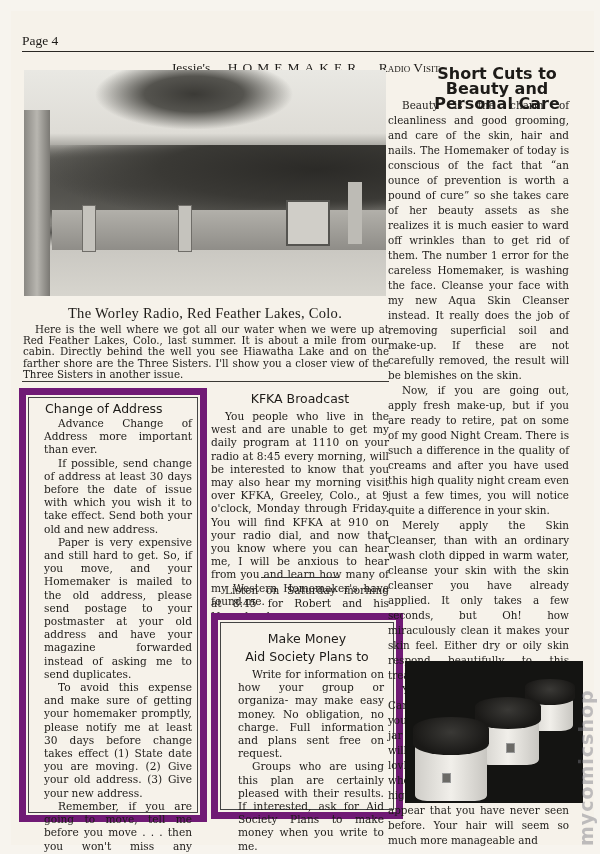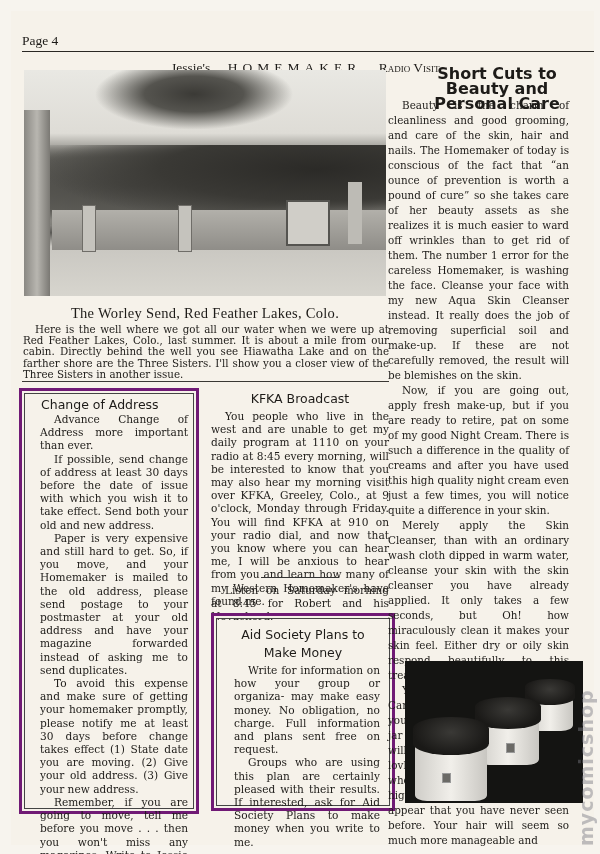--- a/index.html
+++ b/index.html
@@ -48,21 +48,21 @@
     position: absolute; left: 24px; top: 305px; width: 362px; text-align: center;
     font-family: "Liberation Serif", serif; font-size: 14.5px; letter-spacing: 0.3px;
   }
   .caption-body {
     position: absolute; left: 23px; top: 324px; width: 366px;
     font-size: 10.3px; line-height: 11.2px; text-align: justify; text-indent: 12px;
   }
   .caption-rule { position: absolute; left: 22px; top: 381px; width: 367px; border-top: 1.5px solid #3a3834; }
 
   .box {
-    position: absolute; border: 3px solid #701a75; box-shadow: inset 0 0 0 2px #f6f2ea, inset 0 0 0 3px #444;
+    position: absolute; border: 7px solid #701a75; box-shadow: inset 0 0 0 2px #f6f2ea, inset 0 0 0 3px #444;
   }
   .box-coa { left: 19px; top: 388px; width: 174px; height: 420px; }
   .box-aid { left: 211px; top: 613px; width: 178px; height: 192px; }
   .box-title { font-family: "DejaVu Sans", "Liberation Sans", sans-serif; font-size: 12.5px; }
   .txt { font-size: 10.6px; line-height: 13.2px; text-align: justify; }
   .txt p { margin: 0; text-indent: 14px; }
 
   .coa-title { position: absolute; left: 19px; top: 6px; }
   .coa-body { position: absolute; left: 18px; top: 22px; width: 148px; }
 
@@ -108,21 +108,21 @@
   <div class="trees"></div>
   <div class="branch"></div>
   <div class="wall"></div>
   <div class="post" style="left:58px"></div>
   <div class="post" style="left:154px"></div>
   <div class="wellhouse"></div>
   <div class="tower"></div>
   <div class="trunk"></div>
 </div>
 
-<div class="caption-title">The Worley Send, Red Feather Lakes, Colo.</div>
+<div class="caption-title">The Worley Radio, Red Feather Lakes, Colo.</div>
 <div class="caption-body">Here is the well where we got all our water when we were up at Red Feather Lakes, Colo., last summer. It is about a mile from our cabin. Directly behind the well you see Hiawatha Lake and on the farther shore are the Three Sisters. I'll show you a closer view of the Three Sisters in another issue.</div>
 <div class="caption-rule"></div>
 
 <div class="box box-coa">
   <div class="coa-title box-title">Change of Address</div>
   <div class="coa-body txt">
     <p>Advance Change of Address more important than ever.</p>
     <p>If possible, send change of address at least 30 days before the date of issue with which you wish it to take effect. Send both your old and new address.</p>
     <p>Paper is very expensive and still hard to get. So, if you move, and your Homemaker is mailed to the old address, please send postage to your postmaster at your old address and have your magazine forwarded instead of asking me to send duplicates.</p>
     <p>To avoid this expense and make sure of getting your homemaker promptly, please notify me at least 30 days before change takes effect (1) State date you are moving. (2) Give your old address. (3) Give your new address.</p>
@@ -134,22 +134,22 @@
 <div class="kfka-body txt">
     <p>You people who live in the west and are unable to get my daily program at 1110 on your radio at 8:45 every morning, will be interested to know that you may also hear my morning visit over KFKA, Greeley, Colo., at 9 o'clock, Monday through Friday. You will find KFKA at 910 on your radio dial, and now that you know where you can hear me, I will be anxious to hear from you and learn how many of my Western Homemaker's have found me.</p>
   </div>
 <div class="kfka-rule"></div>
 <div class="kfka-listen txt">
     <p>Listen on Saturday morning at 8:45 for Robert and his Novachord.</p>
   </div>
 
 <div class="box box-aid">
   <div class="aid-title box-title">
+    <div>Make Money</div>
     <div>Aid Society Plans to</div>
-    <div>Make Money</div>
   </div>
   <div class="aid-body txt">
     <p>Write for information on how your group or organiza- may make easy money. No obligation, no charge. Full information and plans sent free on request.</p>
     <p>Groups who are using this plan are certainly pleased with their results. If interested, ask for Aid Society Plans to make money when you write to me.</p>
   </div>
 </div>
 
 <div class="beauty-title">
   <div>Short Cuts to Beauty and</div>
   <div>Personal Care</div>

